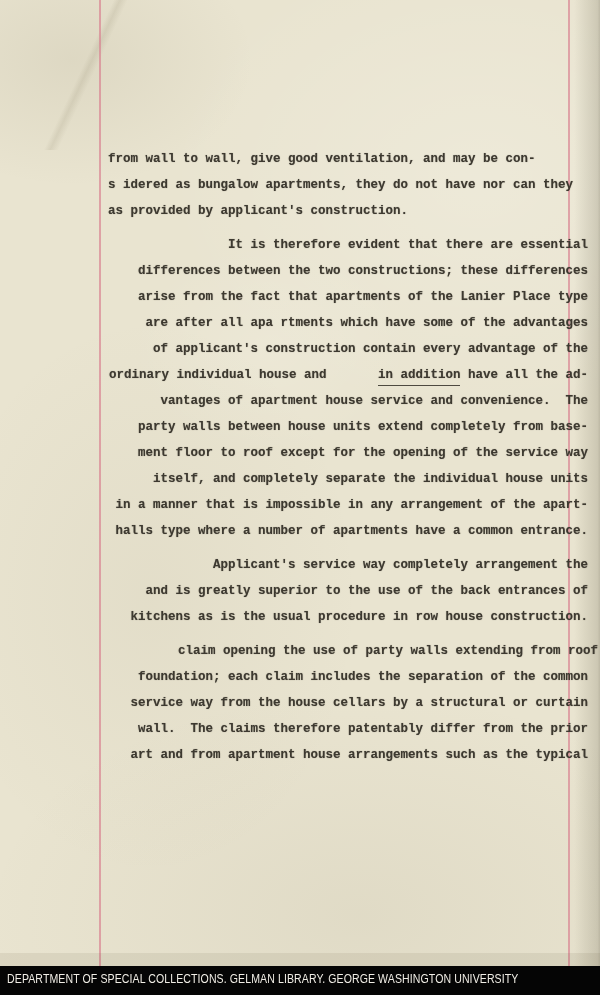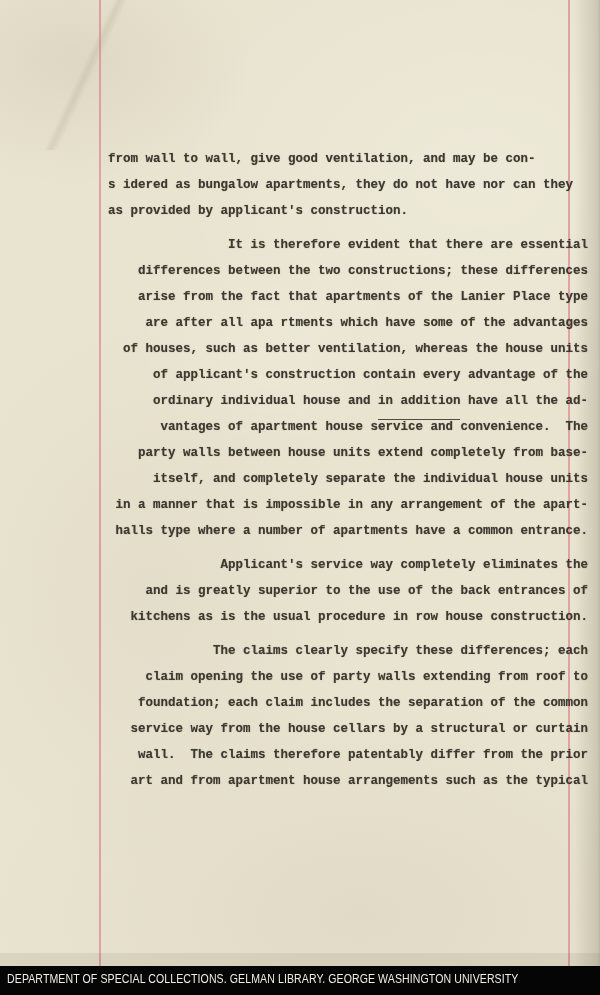--- a/index.html
+++ b/index.html
@@ -46,21 +46,21 @@
     position: absolute; left: 108px; top: 146px; width: 480px;
     font-family: "Liberation Mono", "DejaVu Sans Mono", monospace;
     font-size: 12.5px; font-weight: bold;
     color: #3d3930;
     text-shadow: 0 0 1px rgba(61,57,48,0.55);
     line-height: 26px;
   }
   .para + .para { margin-top: 8px; text-align: right; }
   .line { white-space: pre; height: 26px; }
   .para.indent .line:first-child { padding-left: 70px; }
-  .u { border-bottom: 1.6px solid rgba(61,57,48,0.9); padding-bottom: 11px; }
+  .u { border-bottom: 1.6px solid rgba(61,57,48,0.9); padding-bottom: 3px; margin-left: 44px; }
   
   .footer-bar {
     position: absolute; left: 0; bottom: 0; width: 600px; height: 29px;
     background: #050505;
   }
   .footer-label {
     color: #f1eee6;
     font-family: "Liberation Sans", sans-serif;
     font-size: 12px;
     line-height: 27px;
@@ -85,36 +85,35 @@
       <div class="para">
         <div class="line"><span>from wall to wall, give good ventilation, and may be con-</span></div>
         <div class="line"><span>s idered as bungalow apartments, they do not have nor can they</span></div>
         <div class="line"><span>as provided by applicant's construction.</span></div>
       </div>
       <div class="para indent">
         <div class="line"><span>It is therefore evident that there are essential</span></div>
         <div class="line"><span>differences between the two constructions; these differences</span></div>
         <div class="line"><span>arise from the fact that apartments of the Lanier Place type</span></div>
         <div class="line"><span>are after all apa rtments which have some of the advantages</span></div>
-        <div class="line"><span>of houses, such as better ventilation, whereas the house units</span></div>
         <div class="line"><span>of applicant's construction contain every advantage of the</span></div>
         <div class="line"><span>ordinary individual house and </span><span class="u">in addition</span><span> have all the ad-</span></div>
         <div class="line"><span>vantages of apartment house service and convenience.  The</span></div>
         <div class="line"><span>party walls between house units extend completely from base-</span></div>
+        <div class="line"><span>ment floor to roof except for the opening of the service way</span></div>
         <div class="line"><span>itself, and completely separate the individual house units</span></div>
         <div class="line"><span>in a manner that is impossible in any arrangement of the apart-</span></div>
         <div class="line"><span>halls type where a number of apartments have a common entrance.</span></div>
       </div>
       <div class="para indent">
-        <div class="line"><span>Applicant's service way completely eliminates the</span></div>
+        <div class="line"><span>Applicant's service way completely arrangement the</span></div>
         <div class="line"><span>and is greatly superior to the use of the back entrances of</span></div>
         <div class="line"><span>kitchens as is the usual procedure in row house construction.</span></div>
       </div>
       <div class="para indent">
-        <div class="line"><span>The claims clearly specify these differences; each</span></div>
         <div class="line"><span>claim opening the use of party walls extending from roof to</span></div>
         <div class="line"><span>foundation; each claim includes the separation of the common</span></div>
         <div class="line"><span>service way from the house cellars by a structural or curtain</span></div>
         <div class="line"><span>wall.  The claims therefore patentably differ from the prior</span></div>
         <div class="line"><span>art and from apartment house arrangements such as the typical</span></div>
       </div>
     </div>
 
   <div class="footer-bar">
     <div class="footer-label">DEPARTMENT OF SPECIAL COLLECTIONS. GELMAN LIBRARY. GEORGE WASHINGTON UNIVERSITY</div>

